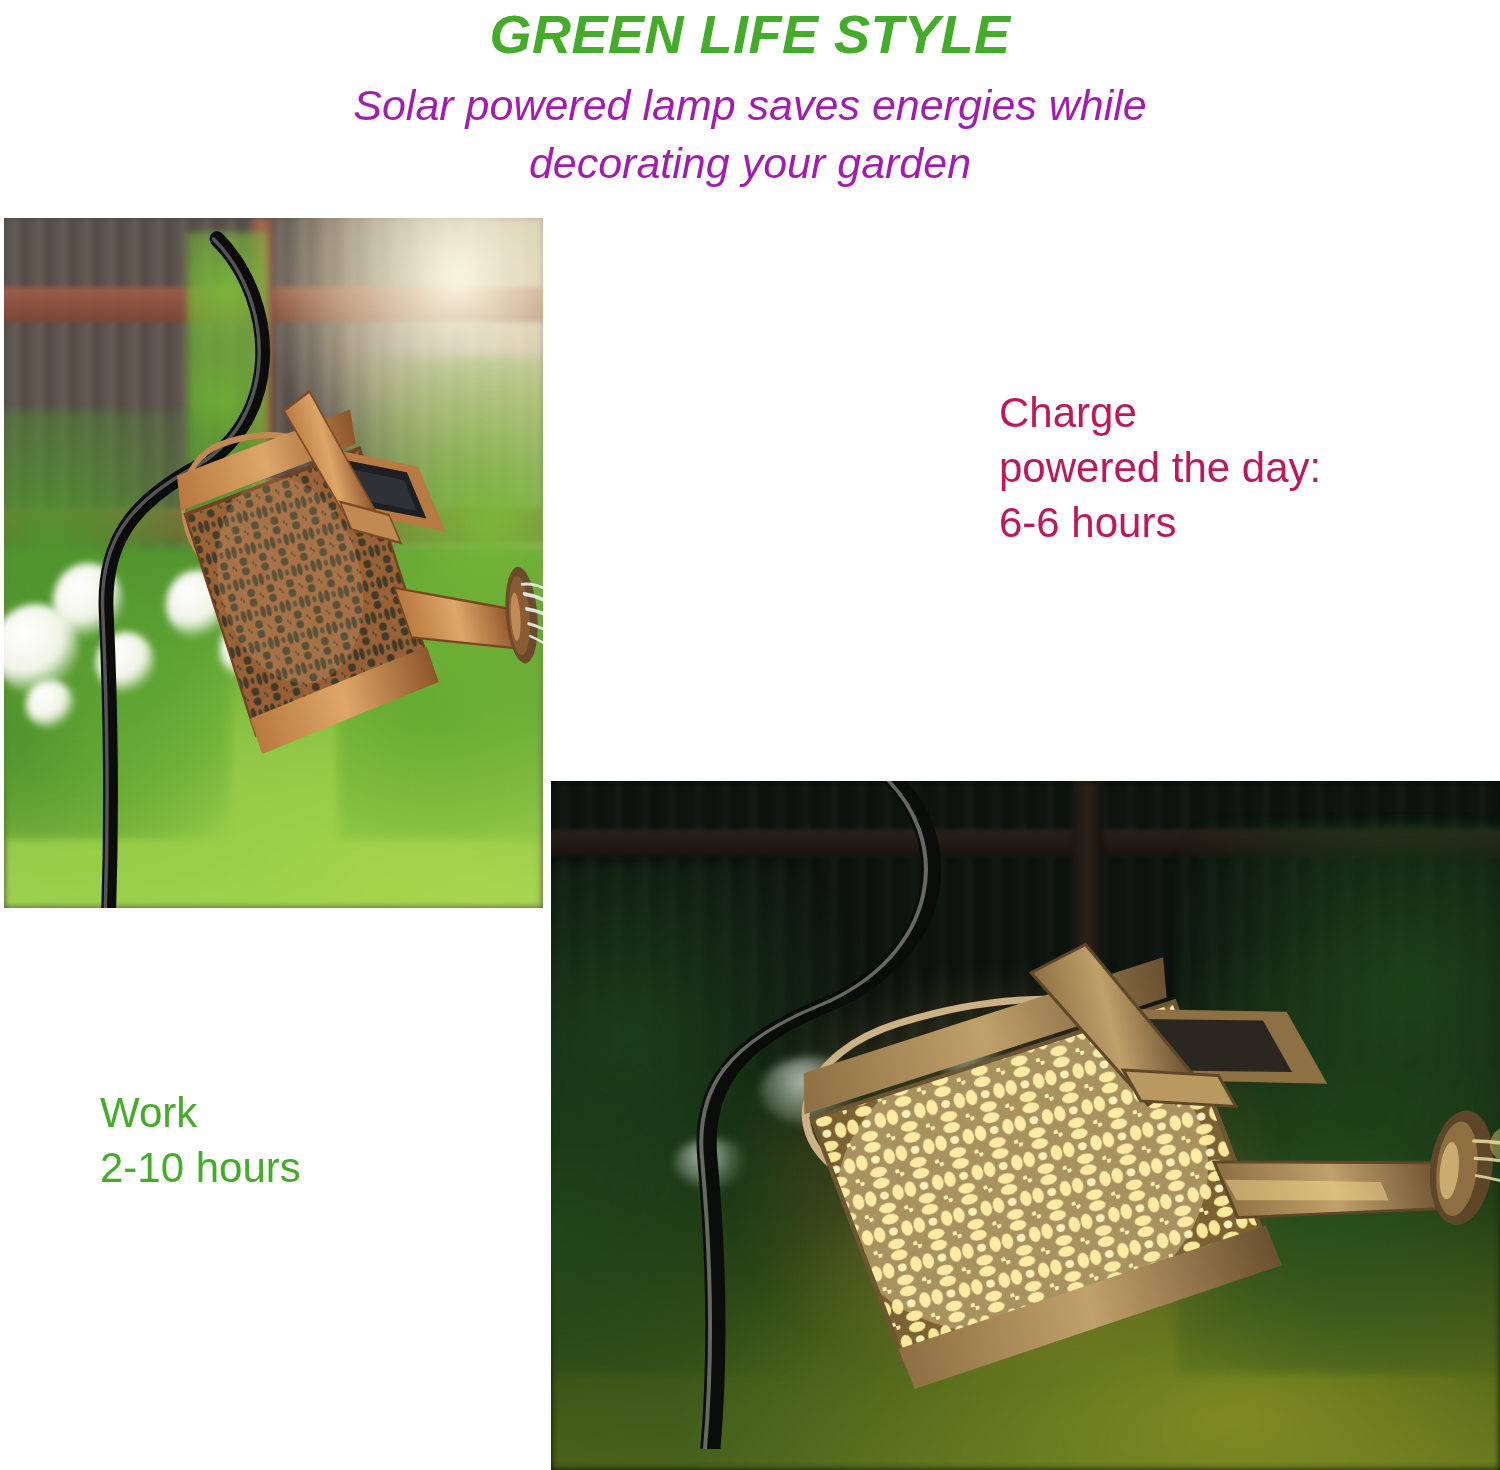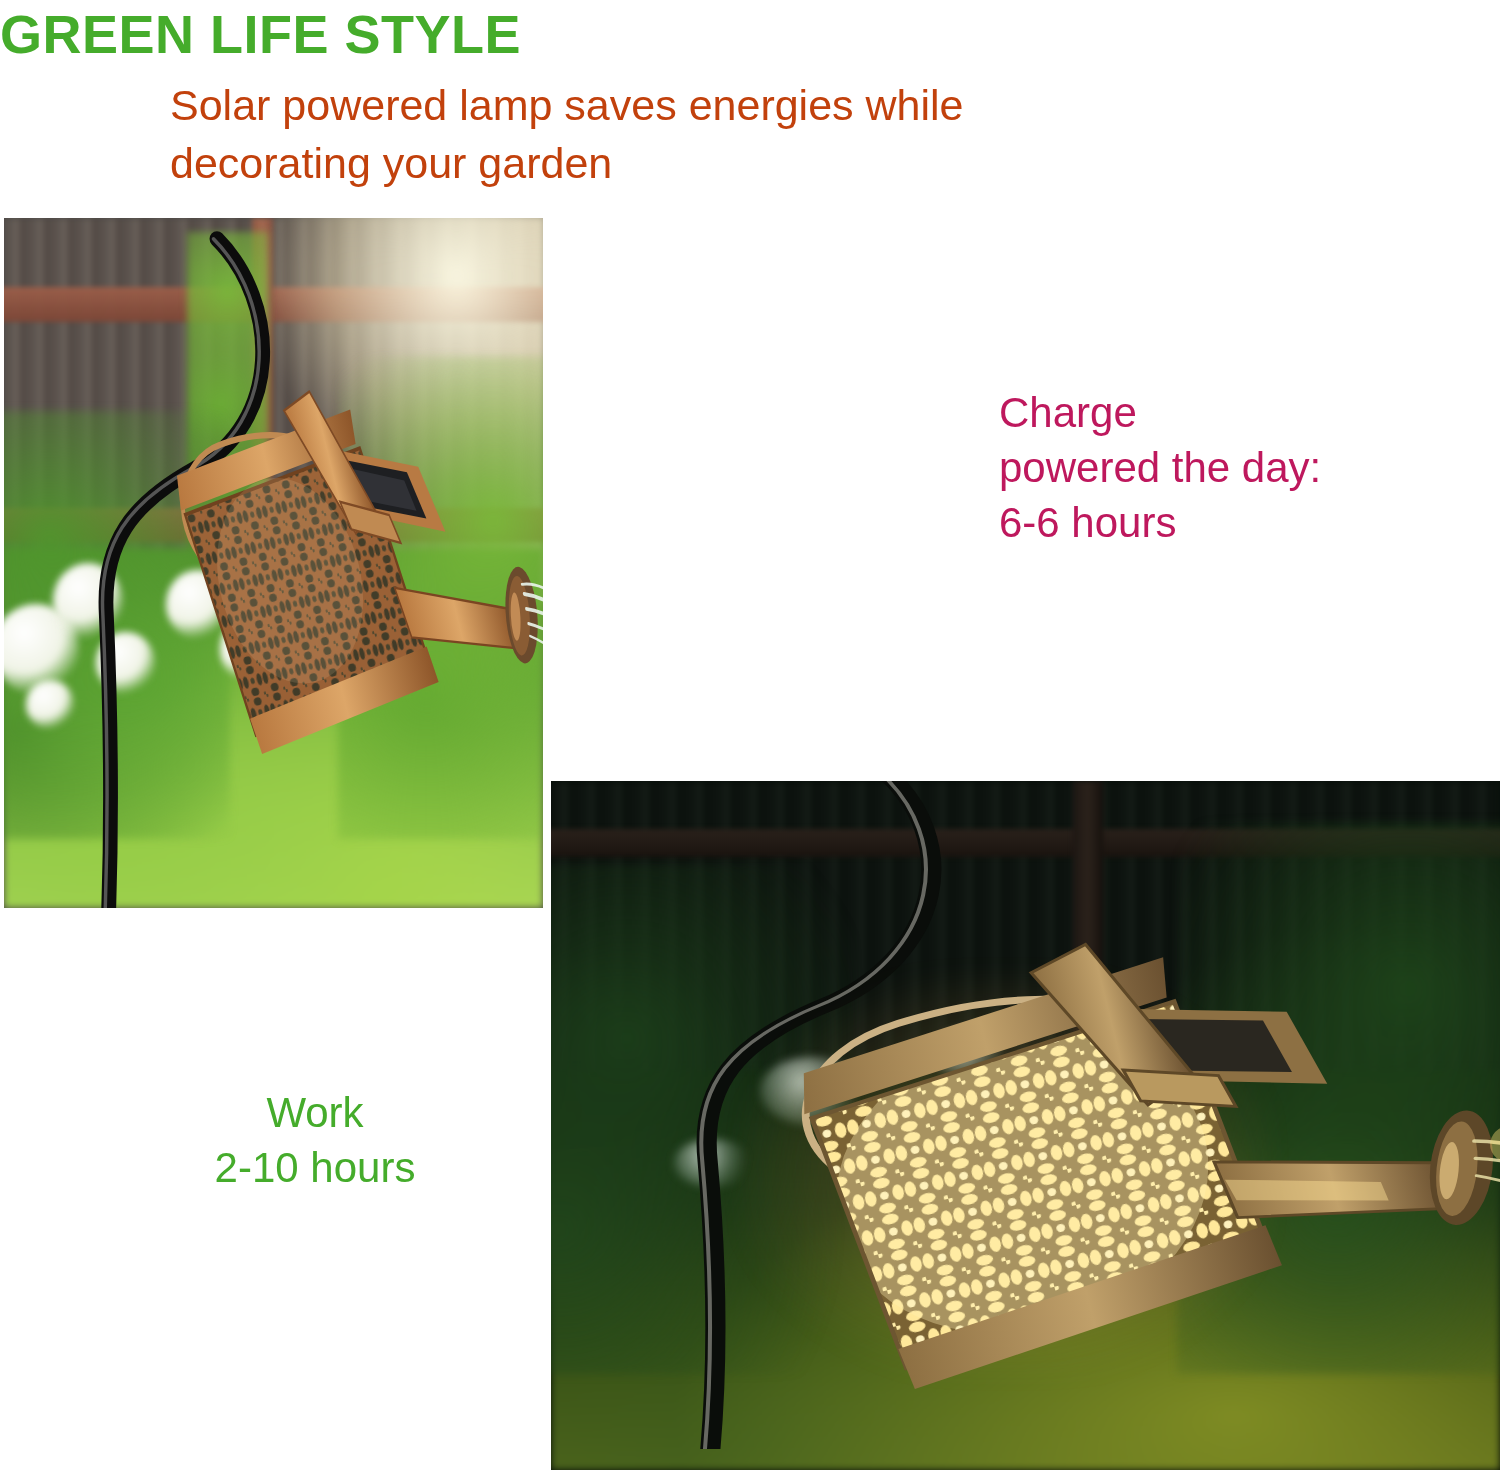--- a/index.html
+++ b/index.html
@@ -3,29 +3,29 @@
 <meta charset="utf-8">
 <style>
   html,body{margin:0;padding:0;background:#fff;}
   body{
     width:1500px;height:1470px;position:relative;overflow:hidden;
     font-family:"Liberation Sans","DejaVu Sans",sans-serif;
     background:#ffffff;
   }
 
   
-  #header{position:absolute;left:0;top:0;width:1500px;height:216px;text-align:left;}
+  #header{position:absolute;left:0;top:0;width:1500px;height:216px;text-align:center;font-style:italic;}
   #headline{
     position:absolute;left:0;top:4px;width:1500px;
     font-size:54px;font-weight:700;letter-spacing:.5px;
     color:#45ac2b;line-height:60px;white-space:nowrap;
   }
   #subtitle{
     position:absolute;left:170px;top:76px;width:1160px;
-    font-size:43px;font-weight:400;color:#c2410c;line-height:58px;
+    font-size:43px;font-weight:400;color:#a21caf;line-height:58px;
   }
 
   
   .photo{position:absolute;overflow:hidden;}
 
   #photo-day{left:4px;top:218px;width:539px;height:690px;background:#4c4a47;}
   #photo-night-frame{left:548px;top:775px;width:952px;height:695px;background:#ffffff;}
   #photo-night{left:551px;top:781px;width:949px;height:689px;background:#050d07;}
 
   
@@ -154,21 +154,21 @@
     filter:blur(12px);pointer-events:none;
   }
 
   
   #caption-day{
     position:absolute;left:999px;top:385px;width:440px;
     color:#be185d;font-size:42px;line-height:55px;font-weight:400;text-align:left;
   }
   #caption-night{
     position:absolute;left:100px;top:1085px;width:430px;
-    color:#45ac2b;font-size:42px;line-height:55px;font-weight:400;text-align:center;
+    color:#45ac2b;font-size:42px;line-height:55px;font-weight:400;text-align:left;
   }
 </style>
 </head>
 <body>
 
 <div id="header">
   <div id="headline">GREEN LIFE STYLE</div>
   <div id="subtitle">
     <div>Solar powered lamp saves energies while</div>
     <div>decorating your garden</div>

